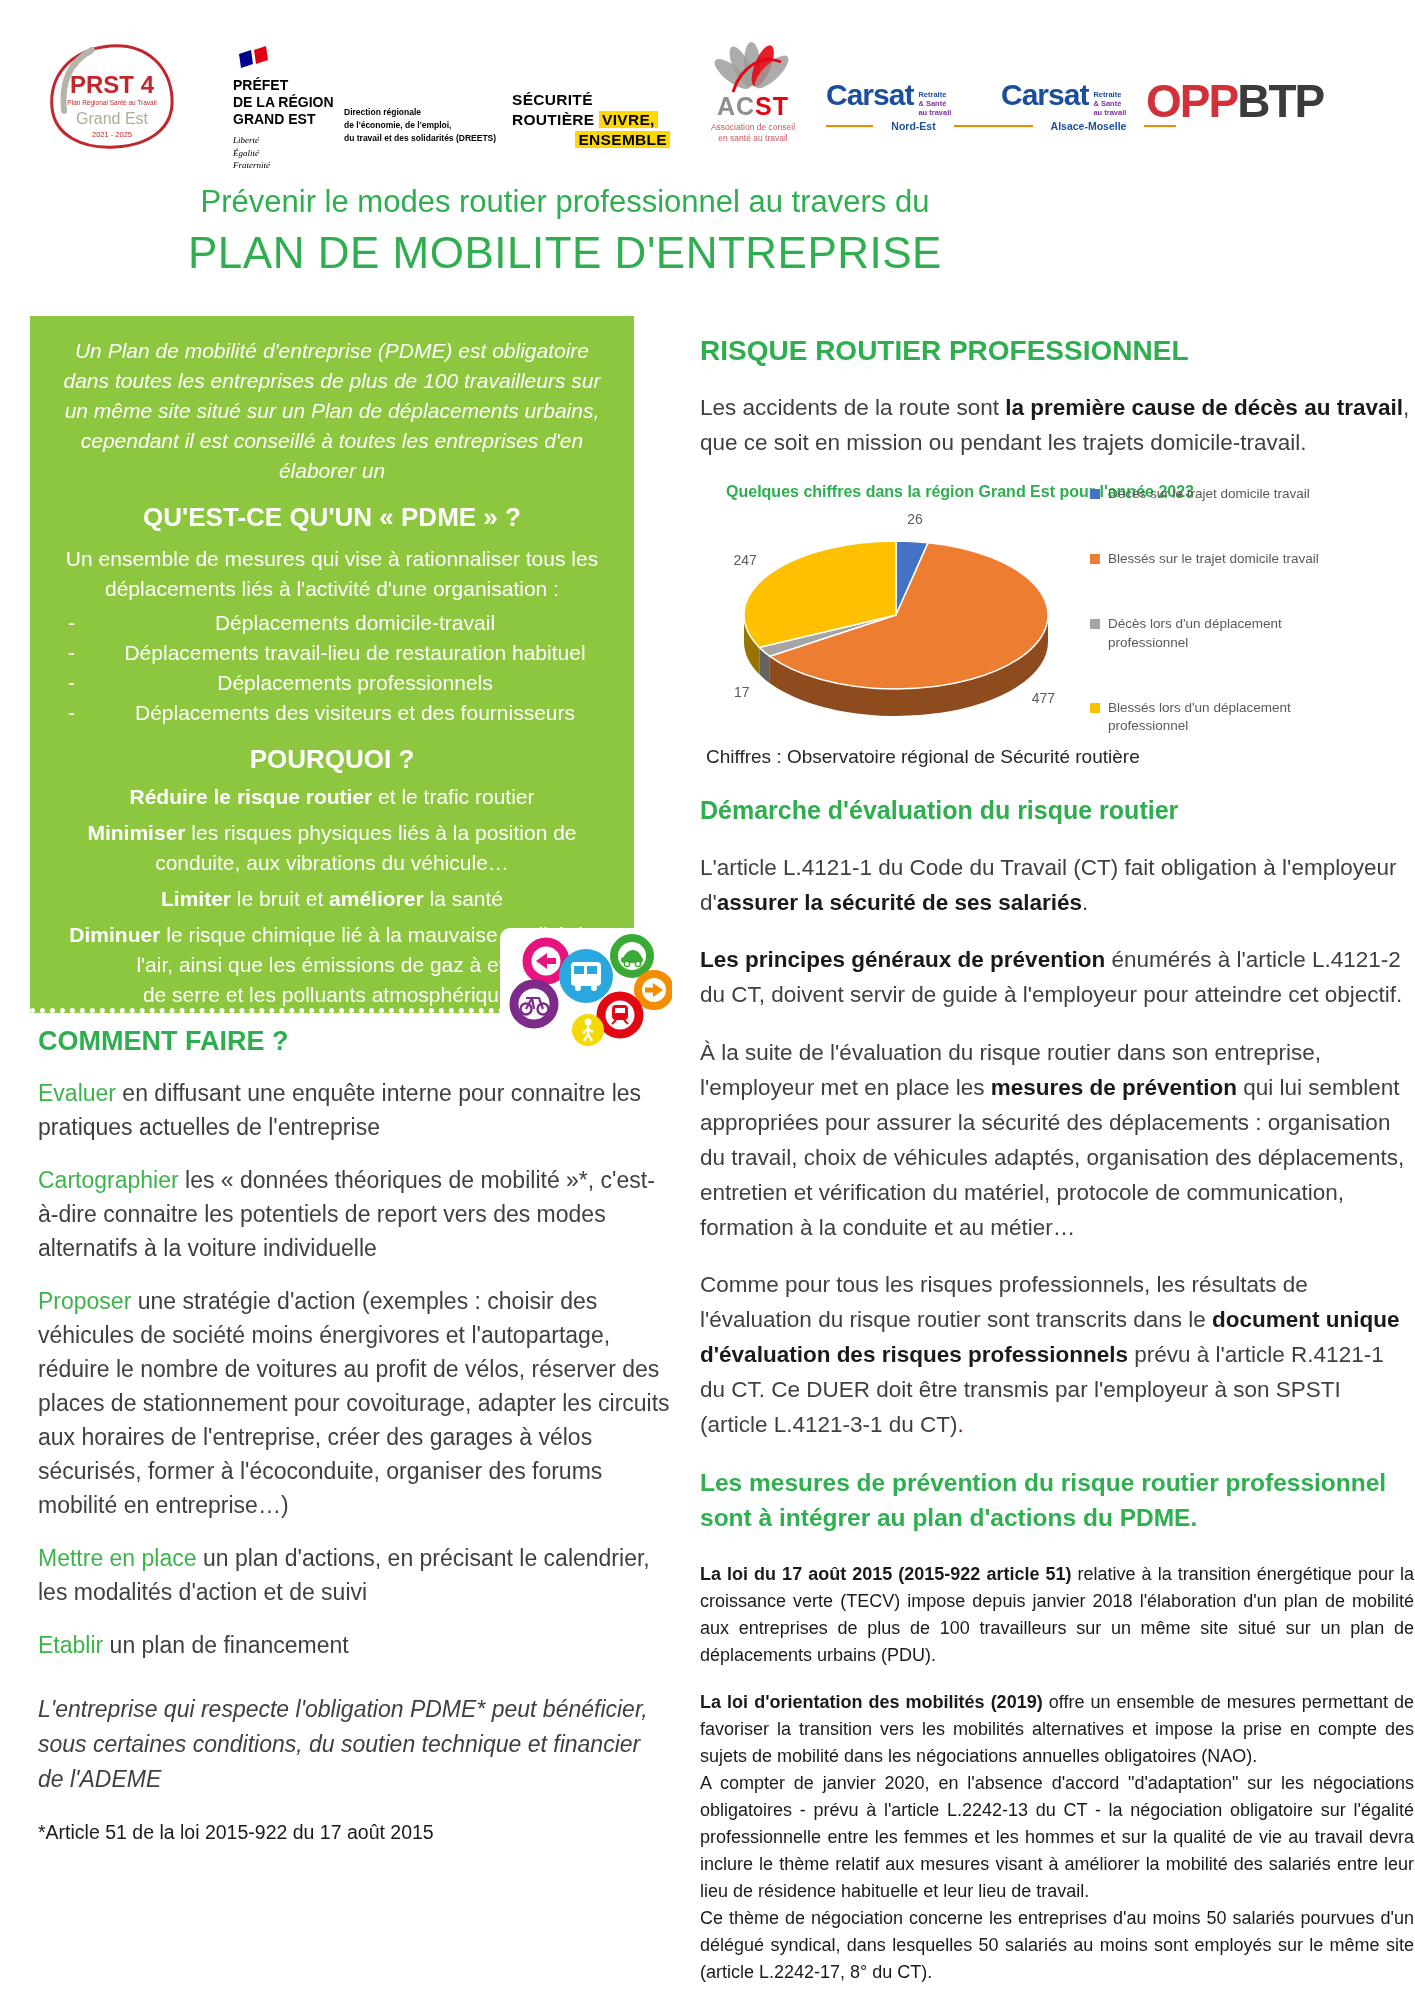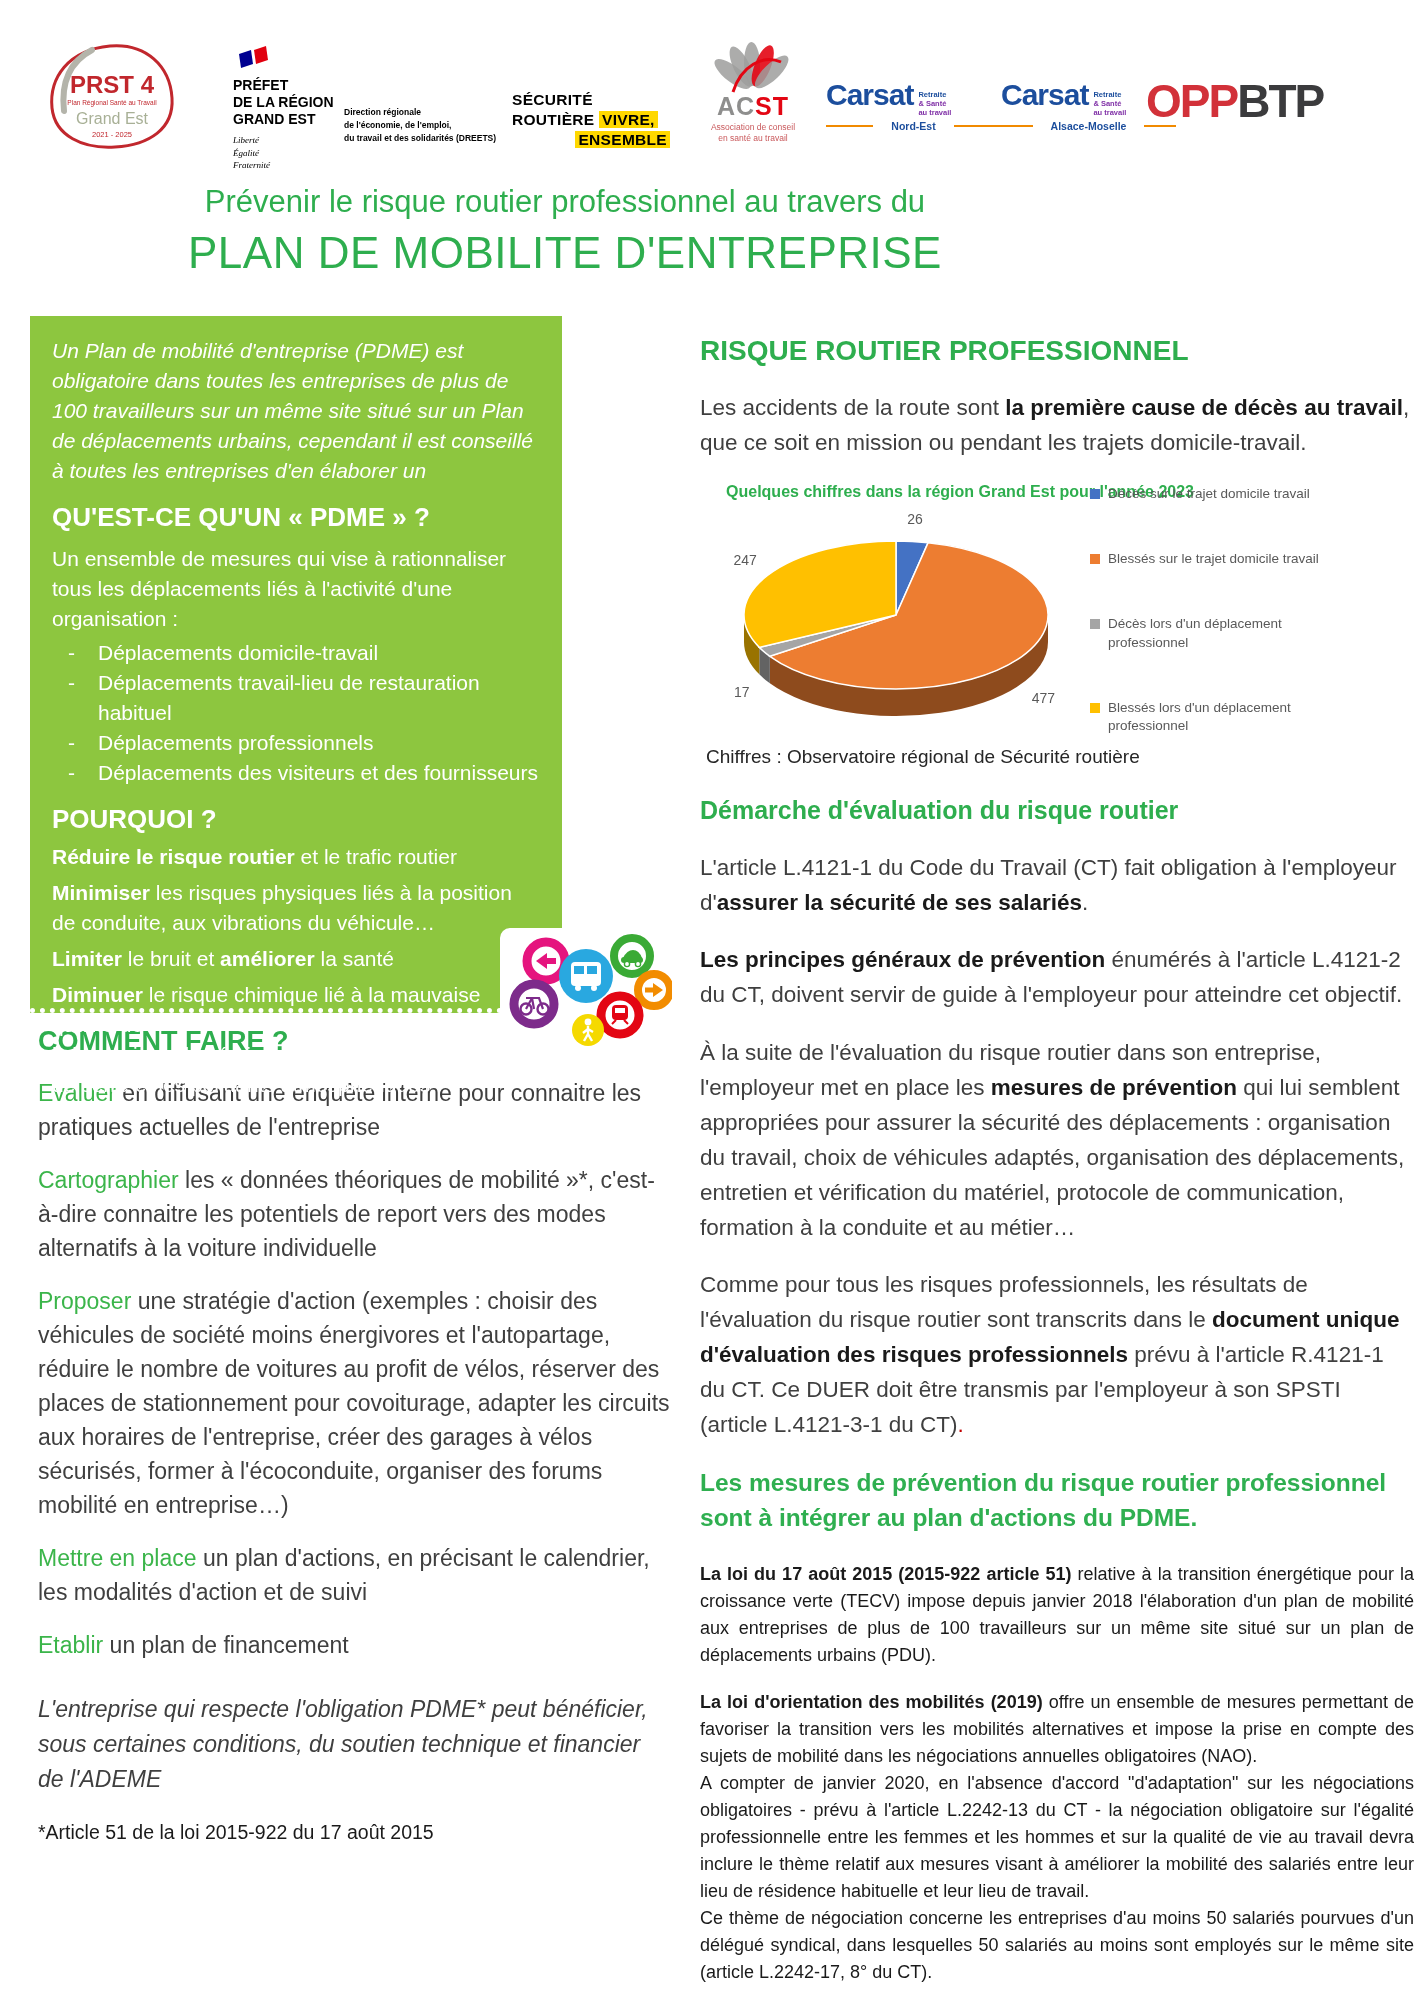--- a/index.html
+++ b/index.html
@@ -38,23 +38,23 @@
   .oppbtp{left:1146px;top:78px;font-size:46px;font-weight:bold;letter-spacing:-2px;line-height:1;}
   .oppbtp .p1{color:#D23139;}
   .oppbtp .p2{color:#3B3B3D;}
 
   
   .title{position:absolute;left:0;top:184px;width:1130px;text-align:center;color:#2EAE4E;}
   .title .t1{font-size:31px;}
   .title .t2{font-size:44px;margin-top:8px;letter-spacing:.5px;}
 
   
-  .green-box{position:absolute;left:30px;top:316px;width:532px;height:697px;background:#8DC63F;
+  .green-box{position:absolute;left:30px;top:316px;width:604px;height:697px;background:#8DC63F;
              color:#fff;padding:20px 22px;box-sizing:border-box;z-index:1;
-             border-bottom:5px dotted #fff;}
+             border-bottom:5px dotted #fff;text-align:center;}
   .gb-intro{font-style:italic;font-size:21px;line-height:30px;}
   .gb-h{font-size:26px;font-weight:bold;margin-top:16px;line-height:30px;}
   .gb-p{font-size:21px;line-height:30px;margin-top:12px;}
   .gb-list{margin:4px 0 0;padding:0;list-style:none;font-size:21px;line-height:30px;}
   .gb-list li{padding-left:46px;position:relative;}
   .gb-list li::before{content:"-";position:absolute;left:16px;}
   .gb-why{font-size:21px;line-height:30px;margin:6px 0 0;}
   .gb-why:first-of-type{margin-top:8px;}
   .b{font-weight:bold;}
   .r{color:#C00000;}
@@ -188,21 +188,21 @@
         <span class="oline"></span>
       </div>
     </div>
 
     <div class="logo oppbtp">
       <span class="p1">OPP</span><span class="p2">BTP</span>
     </div>
   </header>
 
   <div class="title">
-    <div class="t1">Prévenir le risque routier professionnel au travers du</div>
+    <div class="t1">Prévenir le modes routier professionnel au travers du</div>
     <div class="t2">PLAN DE MOBILITE D'ENTREPRISE</div>
   </div>
 
   <section class="green-box">
     <div class="gb-intro">Un Plan de mobilité d'entreprise (PDME) est obligatoire dans toutes les entreprises de plus de 100 travailleurs sur un même site situé sur un Plan de déplacements urbains, cependant il est conseillé à toutes les entreprises d'en élaborer un</div>
     <div class="gb-h">QU'EST-CE QU'UN « PDME » ?</div>
     <div class="gb-p">Un ensemble de mesures qui vise à rationnaliser tous les déplacements liés à l'activité d'une organisation :</div>
     <ul class="gb-list">
       <li>Déplacements domicile-travail</li>
       <li>Déplacements travail-lieu de restauration habituel</li>

